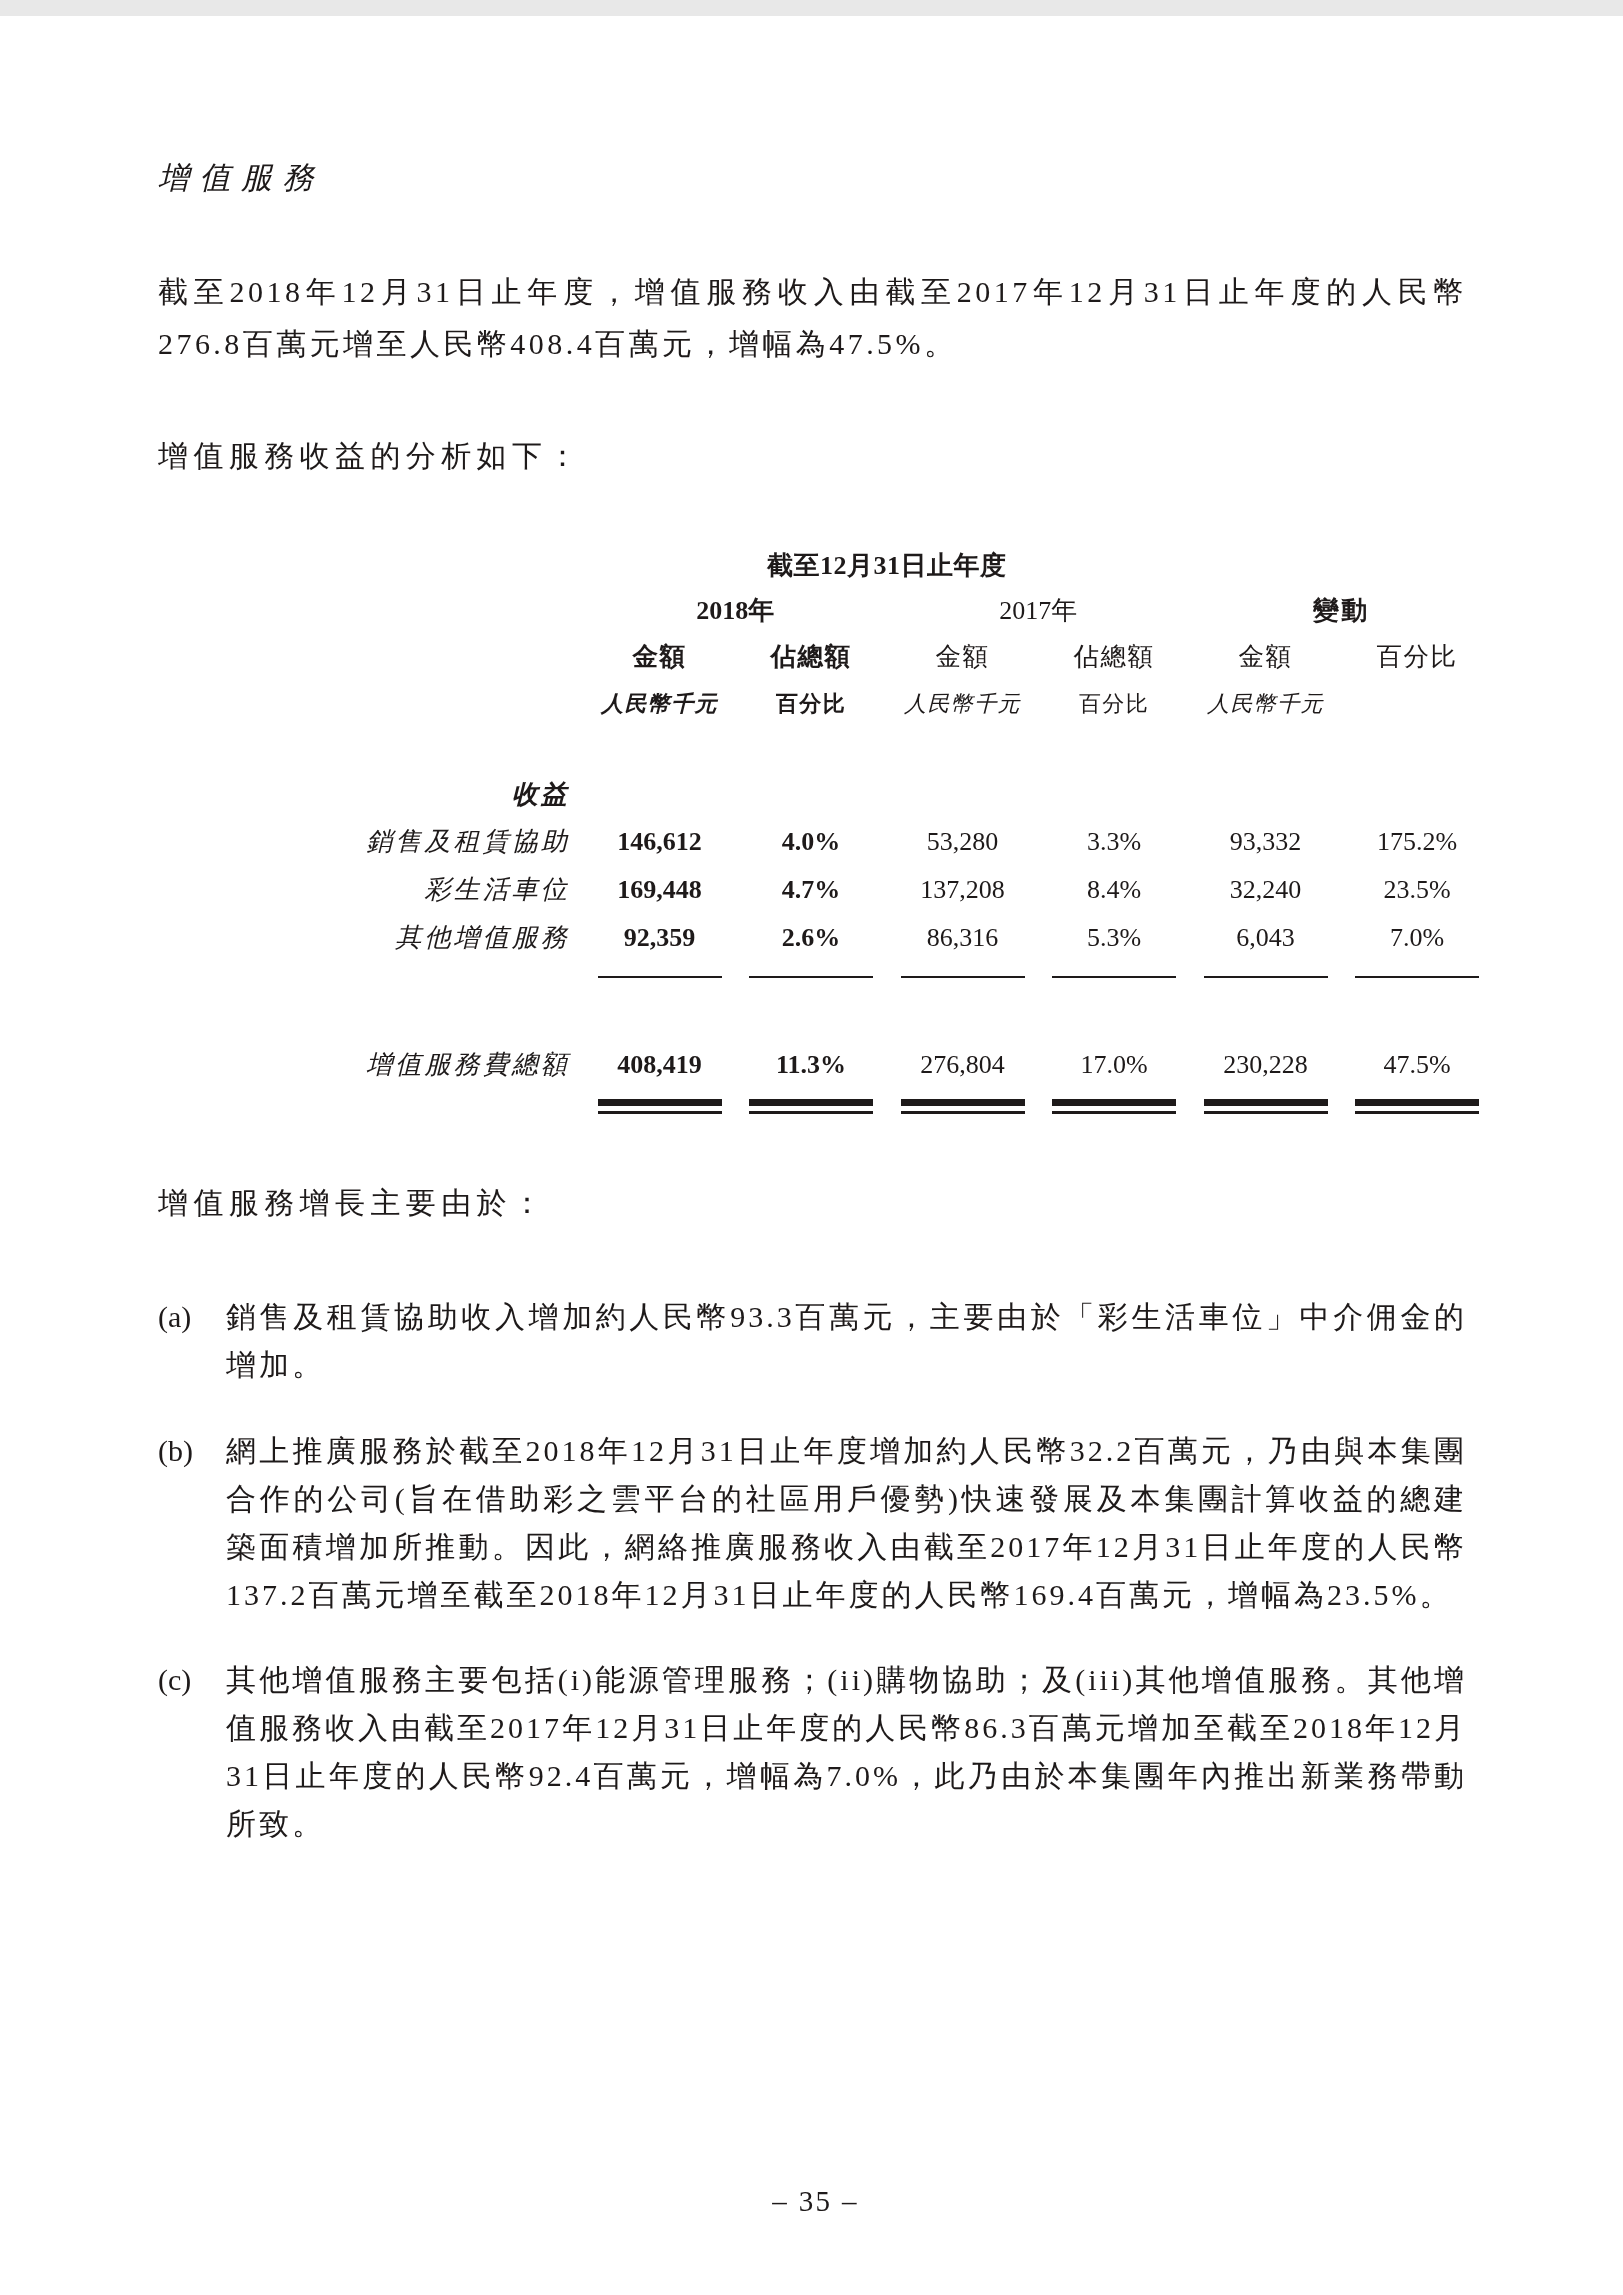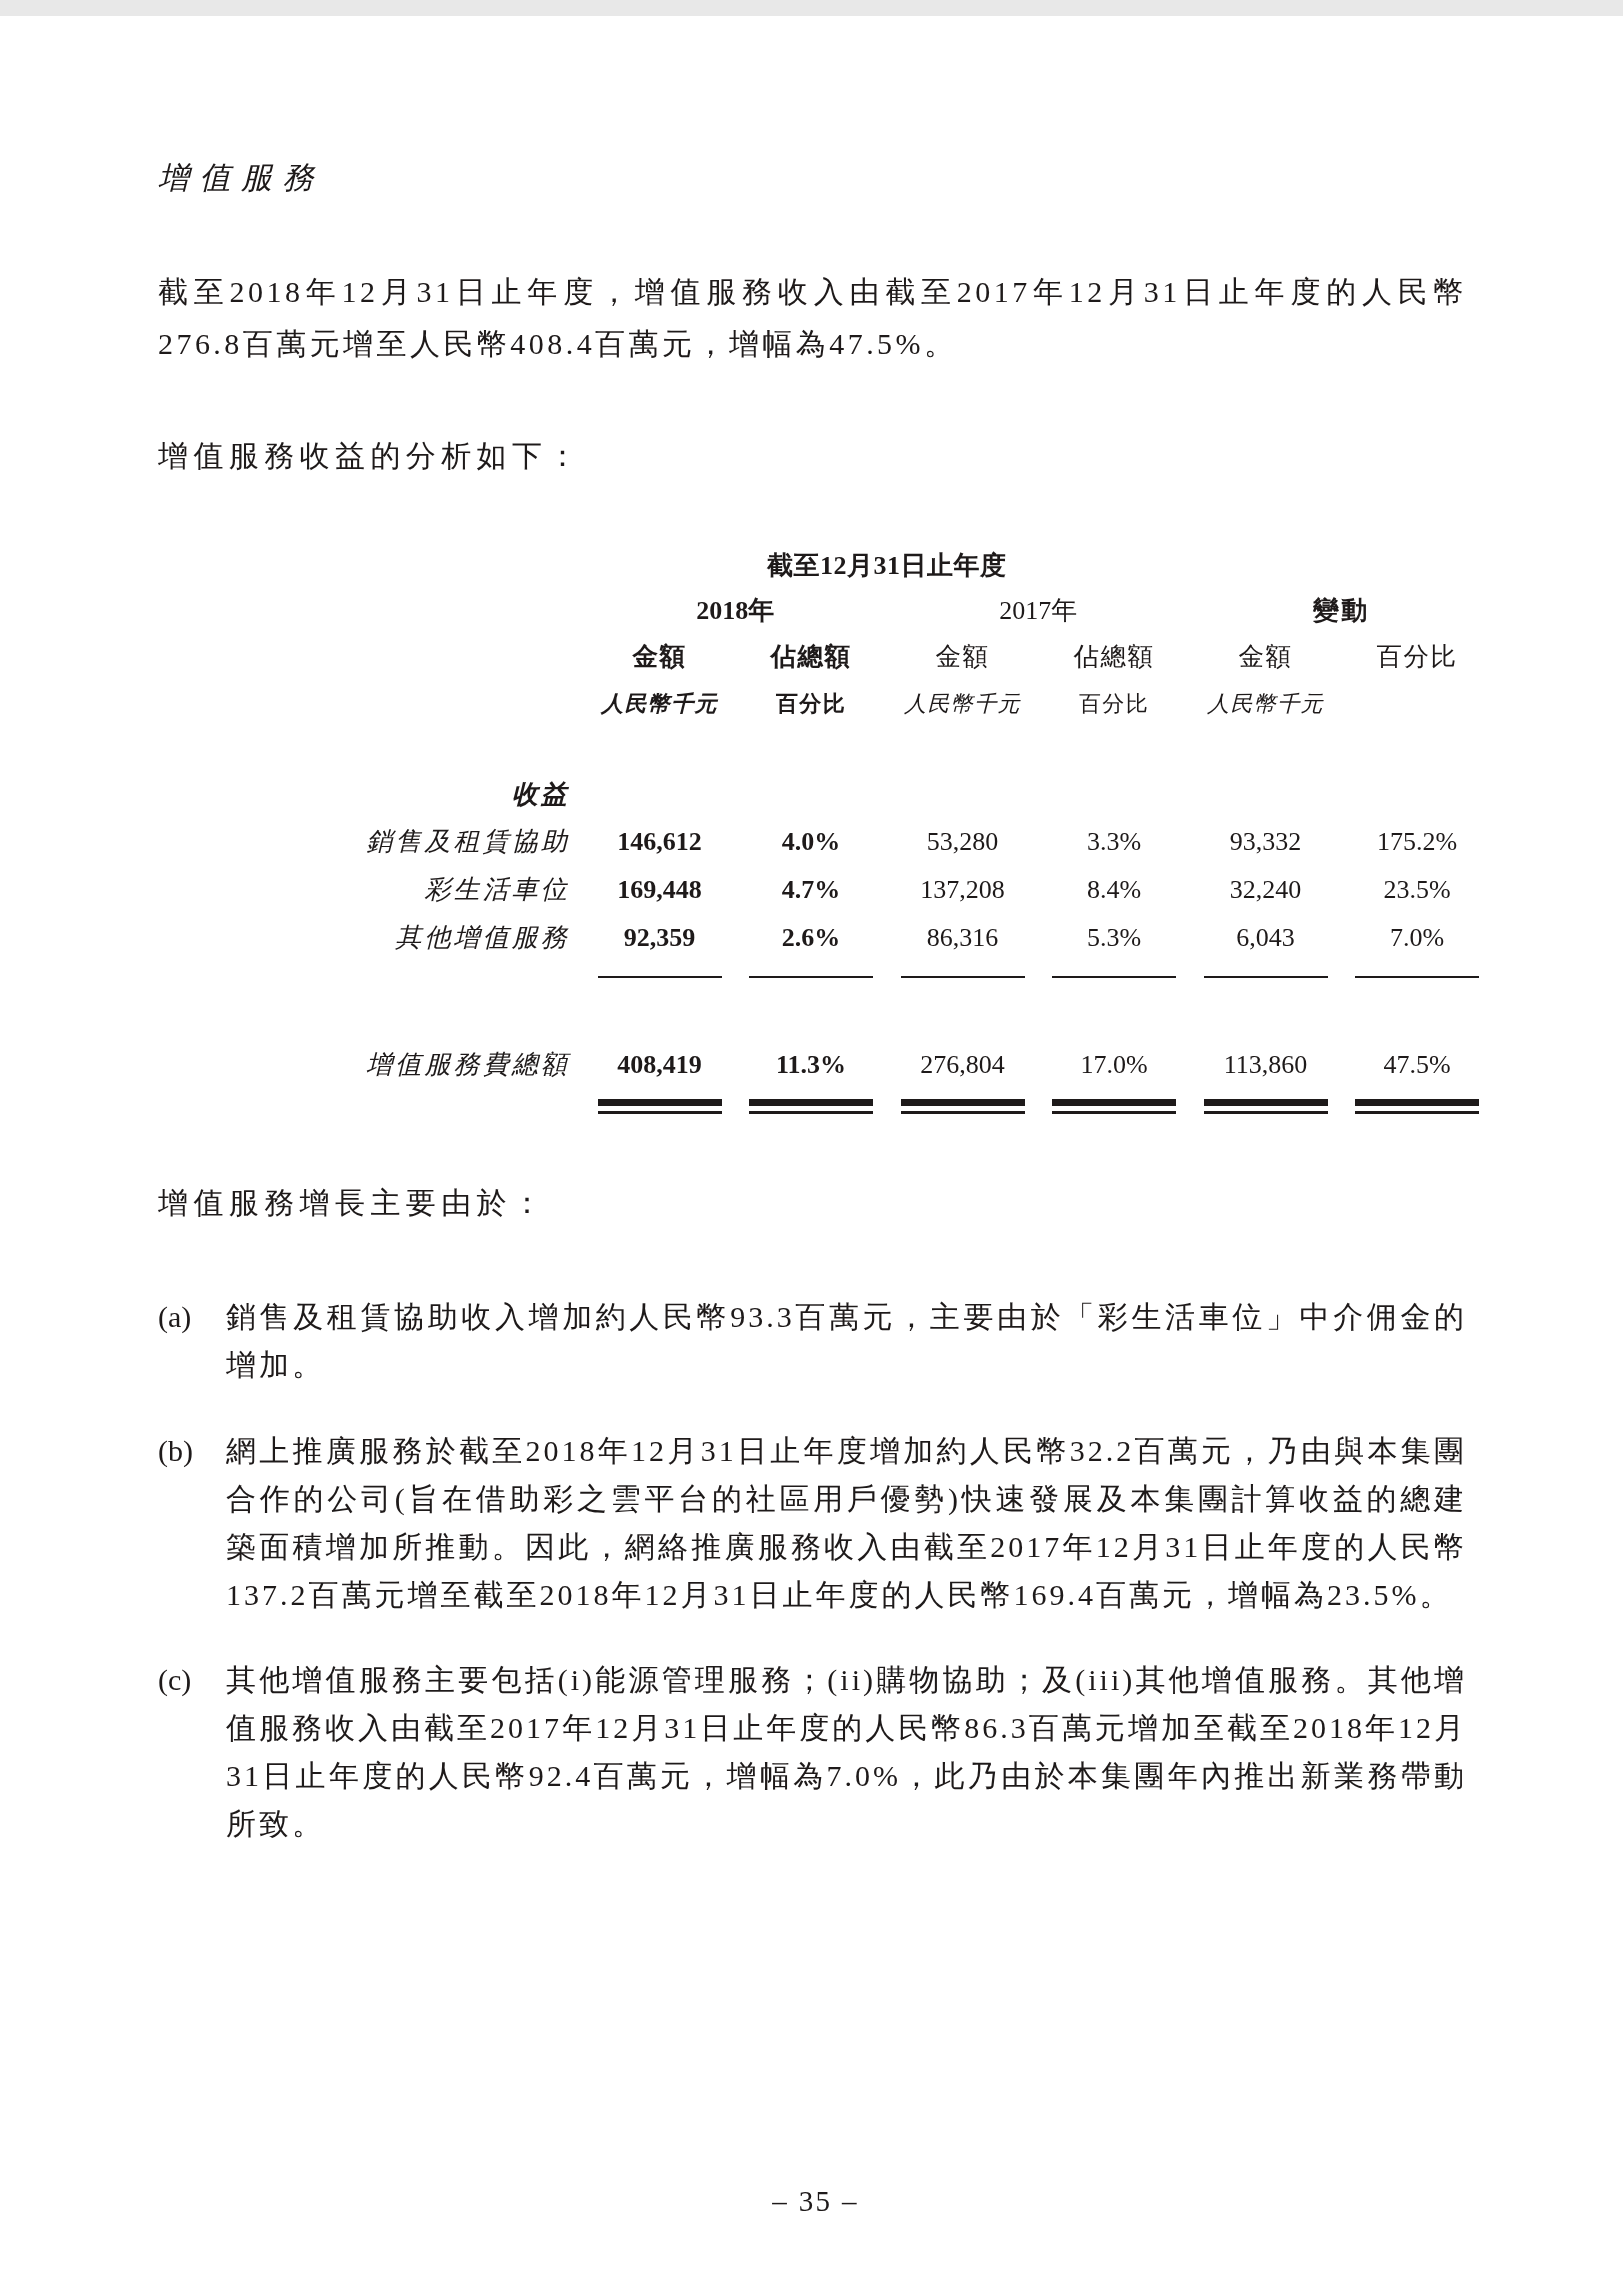--- a/index.html
+++ b/index.html
@@ -166,21 +166,21 @@
         <div class="seg"></div>
         <div class="seg"></div>
       </div>
 
       <div class="trow drow total-row">
         <div class="lbl">增值服務費總額</div>
         <div class="c b">408,419</div>
         <div class="c b">11.3%</div>
         <div class="c">276,804</div>
         <div class="c">17.0%</div>
-        <div class="c">113,860</div>
+        <div class="c">230,228</div>
         <div class="c">47.5%</div>
       </div>
 
       <div class="trow rule2-row">
         <div class="lbl"></div>
         <div class="seg2"></div>
         <div class="seg2"></div>
         <div class="seg2"></div>
         <div class="seg2"></div>
         <div class="seg2"></div>

